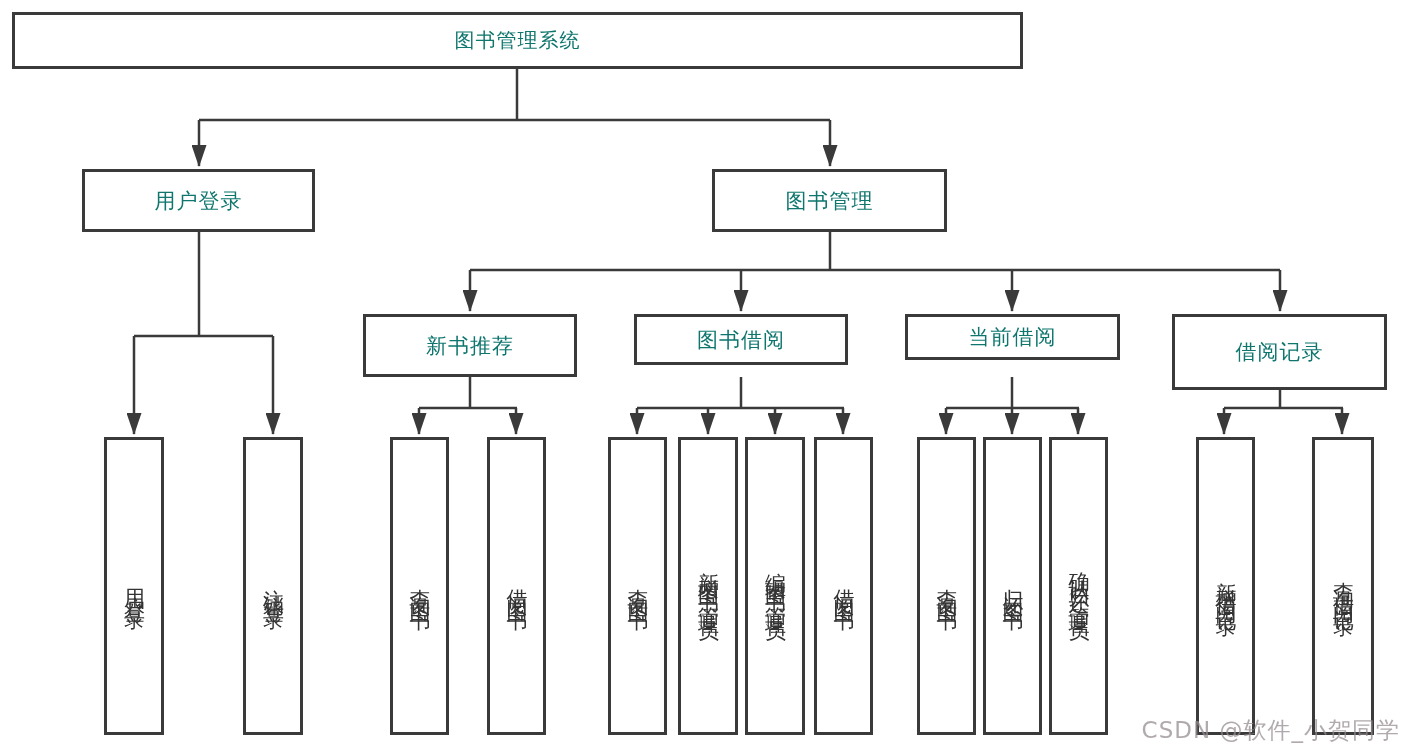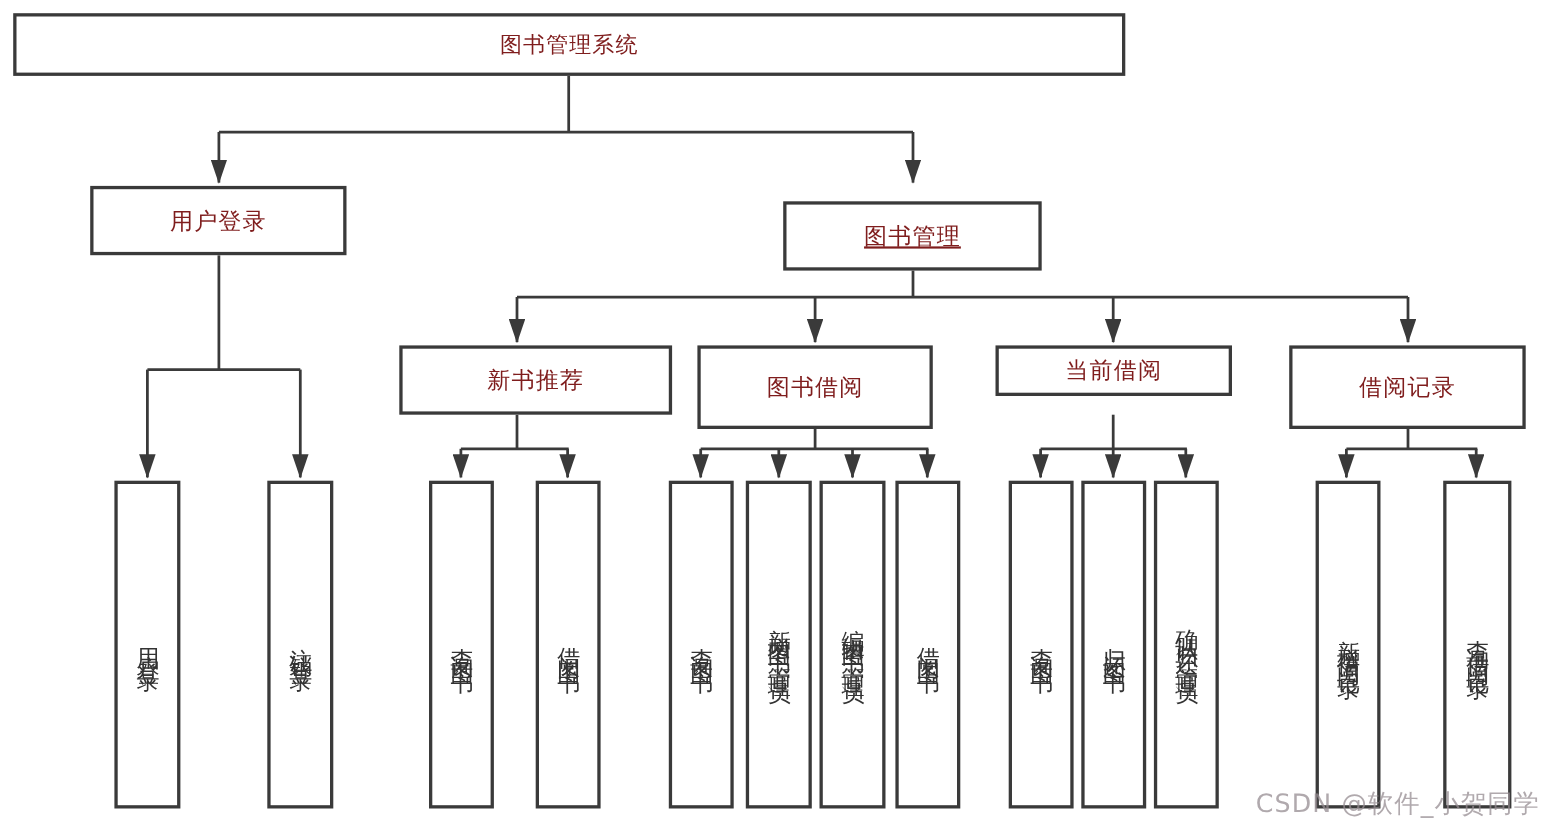--- a/index.html
+++ b/index.html
@@ -17,21 +17,21 @@
     left: 0; top: 0;
     width: 1405px; height: 747px;
   }
   .node {
     position: absolute;
     background: #ffffff;
     border: 3px solid #3a3a3a;
     display: flex;
     align-items: center;
     justify-content: center;
-    color: #7f1d1d;
+    color: #0f766e;
     font-size: 21px;
     letter-spacing: 1px;
     z-index: 2;
   }
   .leaf {
     position: absolute;
     background: #ffffff;
     border: 3px solid #3a3a3a;
     display: flex;
     align-items: center;
@@ -116,28 +116,28 @@
     </g>
   </svg>
 
   <div class="node" style="left:12px; top:12px; width:1011px; height:57px; font-size:20px;">
     <span>图书管理系统</span>
   </div>
 
   <div class="node" style="left:82px; top:169px; width:233px; height:63px;">
     <span>用户登录</span>
   </div>
-  <div class="node" style="left:712px; top:183px; width:235px; height:63px;text-decoration:underline;">
+  <div class="node" style="left:712px; top:169px; width:235px; height:63px;">
     <span>图书管理</span>
   </div>
 
-  <div class="node" style="left:363px; top:314px; width:248px; height:63px;">
+  <div class="node" style="left:363px; top:314px; width:214px; height:63px;">
     <span>新书推荐</span>
   </div>
-  <div class="node" style="left:634px; top:314px; width:214px; height:76px;">
+  <div class="node" style="left:634px; top:314px; width:214px; height:51px;">
     <span>图书借阅</span>
   </div>
   <div class="node" style="left:905px; top:314px; width:215px; height:46px;">
     <span>当前借阅</span>
   </div>
   <div class="node" style="left:1172px; top:314px; width:215px; height:76px;">
     <span>借阅记录</span>
   </div>
 
   <div class="leaf" style="left:104px; top:437px; width:60px; height:298px;">

